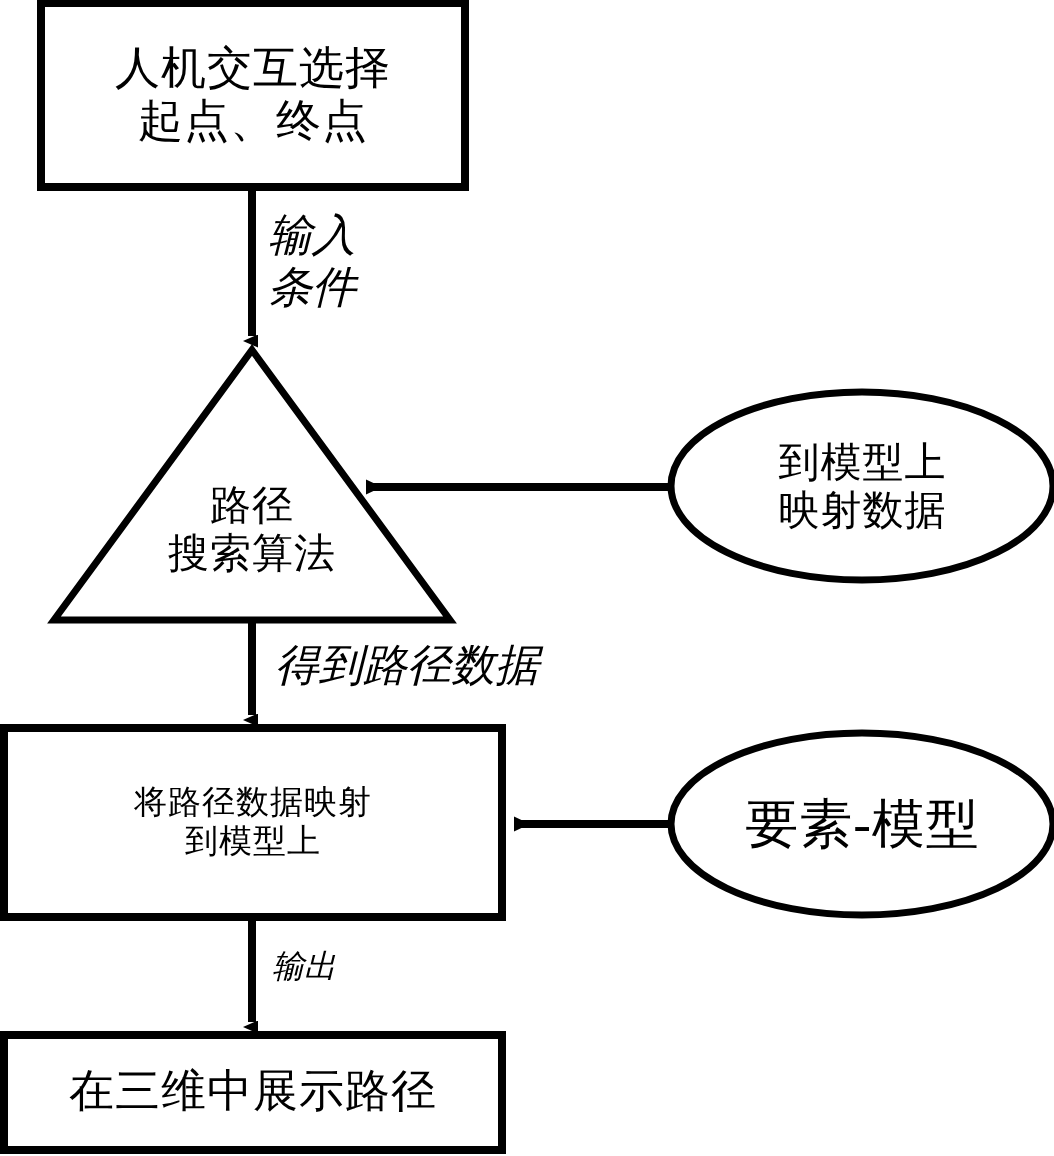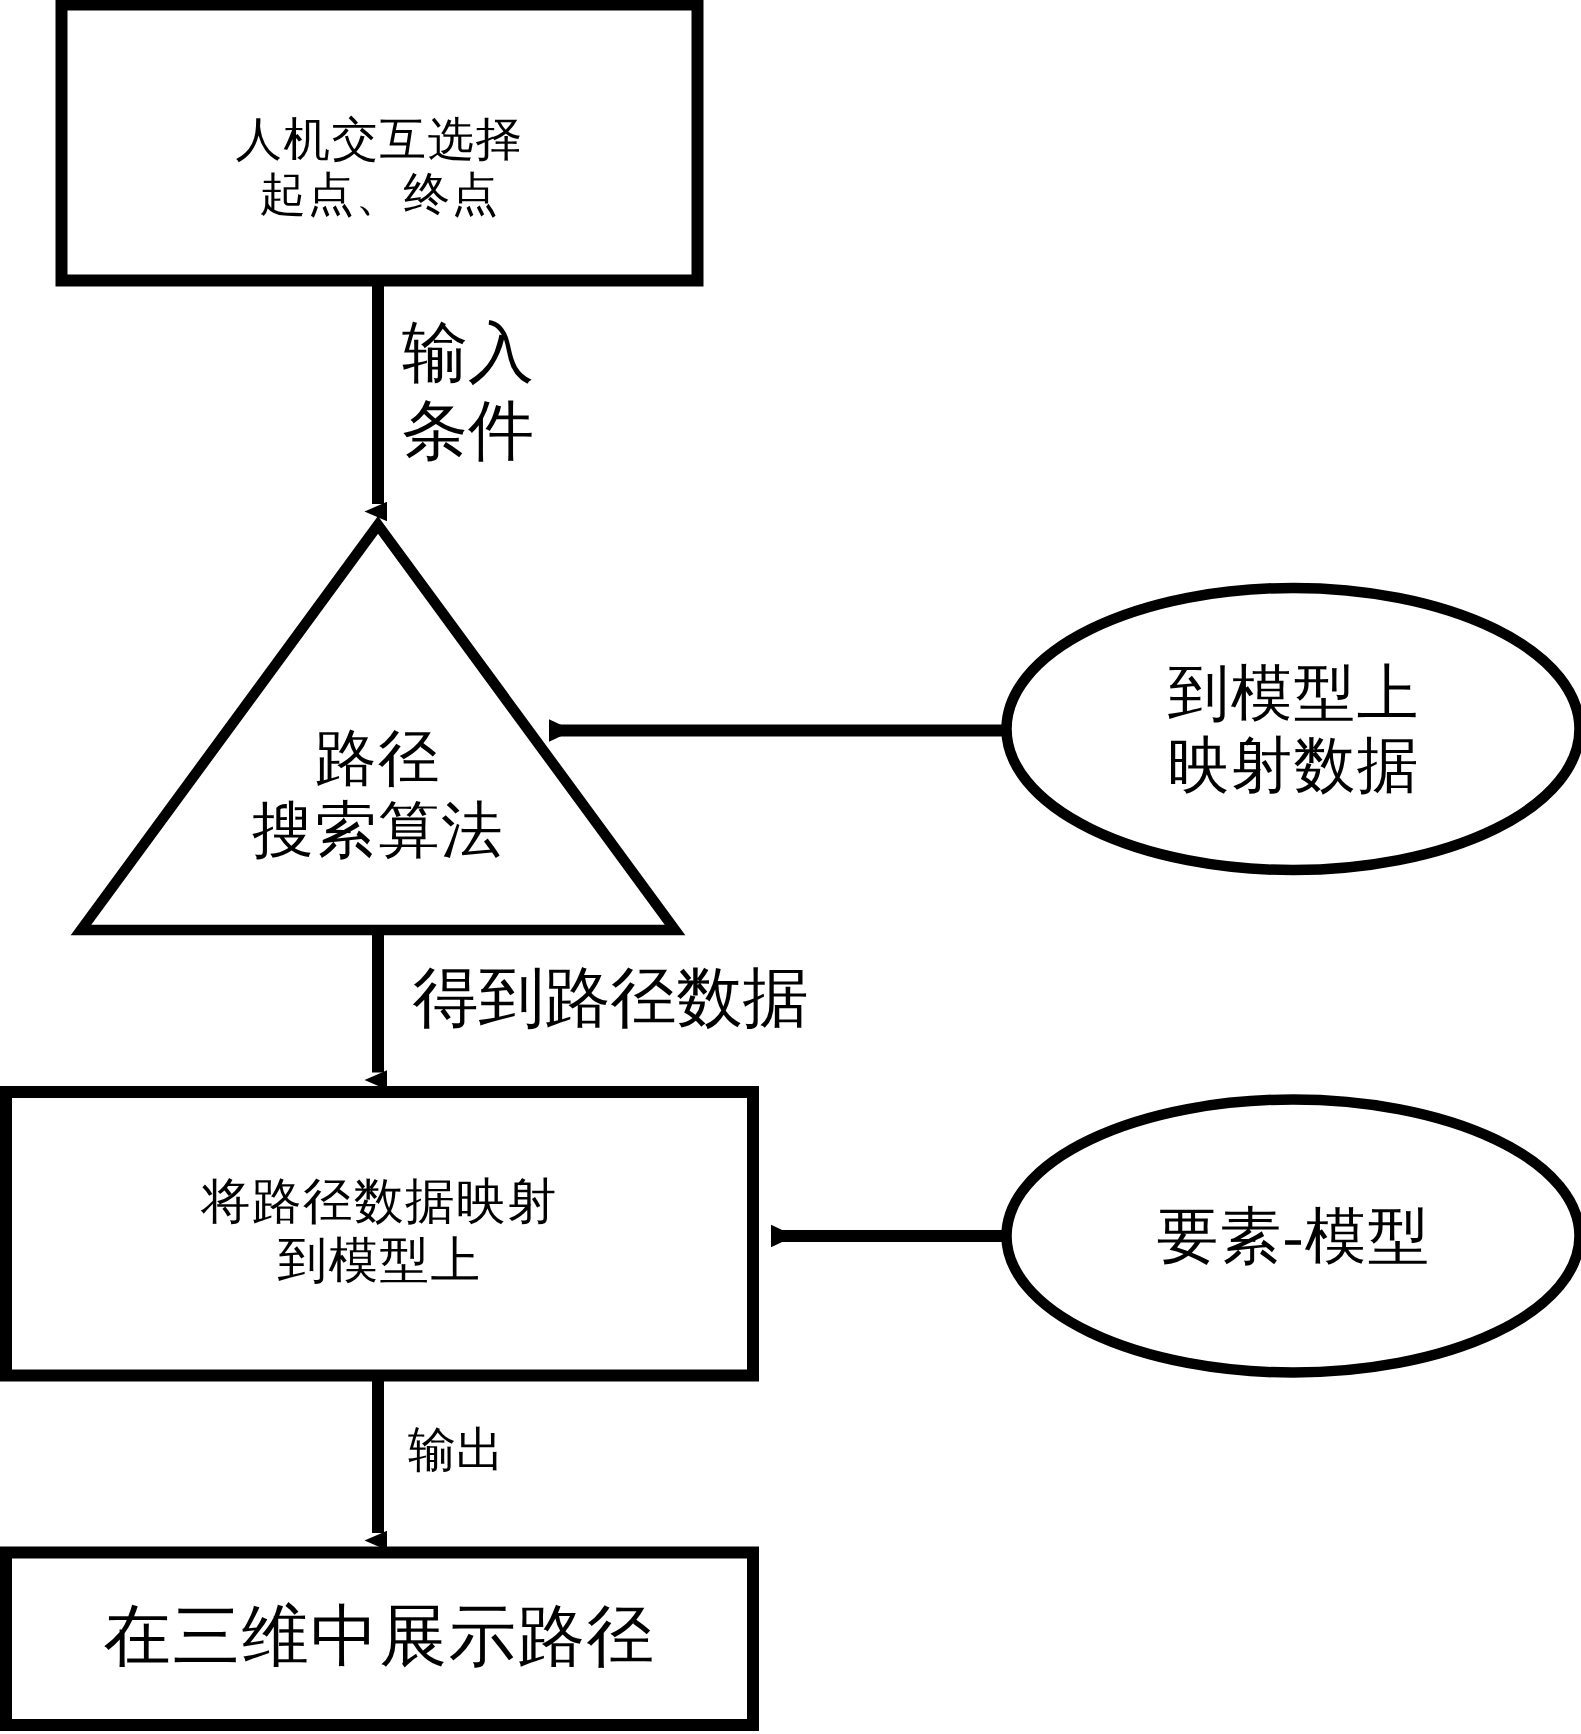--- a/index.html
+++ b/index.html
@@ -30,35 +30,36 @@
     justify-content: center;
     text-align: center;
     color: #000000;
     line-height: 1.18;
     white-space: nowrap;
     pointer-events: none;
   }
   .node-label .ln { display: block; }
 
   
-  #box-top-label      { left: 41px;  top: 20px;    width: 424px; height: 184px; font-size: 31px; letter-spacing: 1px; }
+  #box-top-label      { left: 41px;  top: 3px;    width: 424px; height: 184px; font-size: 45px; letter-spacing: 1px; }
   #tri-label          { left: 56px;  top: 439px;  width: 392px; height: 180px; font-size: 41px; letter-spacing: 1px; }
   #box-map-label      { left: 3px;   top: 727px;  width: 500px; height: 190px; font-size: 33px; letter-spacing: 1px; }
   #box-show-label     { left: 3px;   top: 1034px; width: 500px; height: 116px; font-size: 45px; letter-spacing: 1px; }
   #ellipse-topo-label { left: 672px; top: 392px;  width: 381px; height: 188px; font-size: 41px; letter-spacing: 1px; }
-  #ellipse-map-label  { left: 672px; top: 733px;  width: 381px; height: 182px; font-size: 41px; letter-spacing: 1px; }
+  #ellipse-map-label  { left: 672px; top: 733px;  width: 381px; height: 182px; font-size: 53px; letter-spacing: 1px; }
 
   
   .edge-label {
     position: absolute;
     color: #000000;
     text-align: center;
     line-height: 1.18;
     white-space: nowrap;
     pointer-events: none;
+    font-style: italic;
   }
   #edge-label-input  { left: 268px; top: 210px; font-size: 44px; }
   #edge-label-path   { left: 275px; top: 640px; font-size: 44px; }
   #edge-label-output { left: 272px; top: 948px; font-size: 32px; }
 </style>
 </head>
 <body>
 
 <div id="canvas">
 

